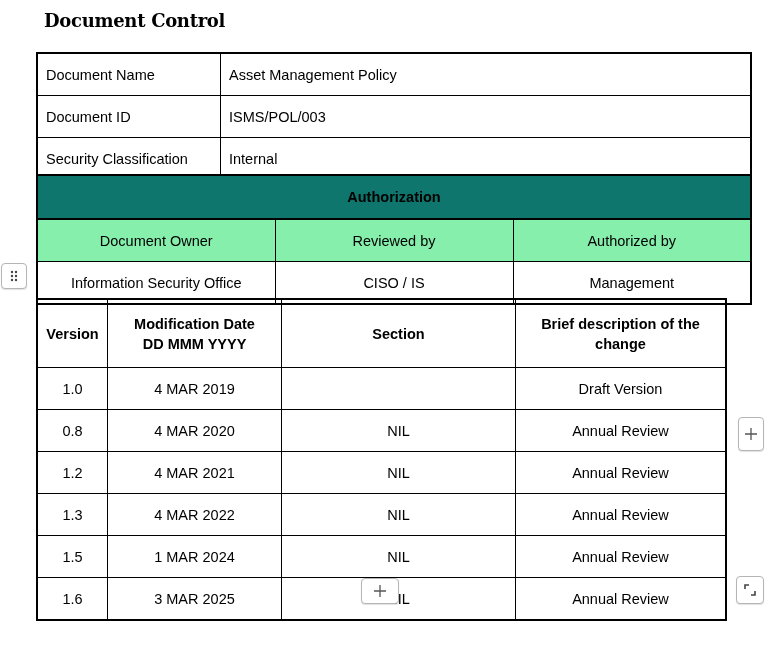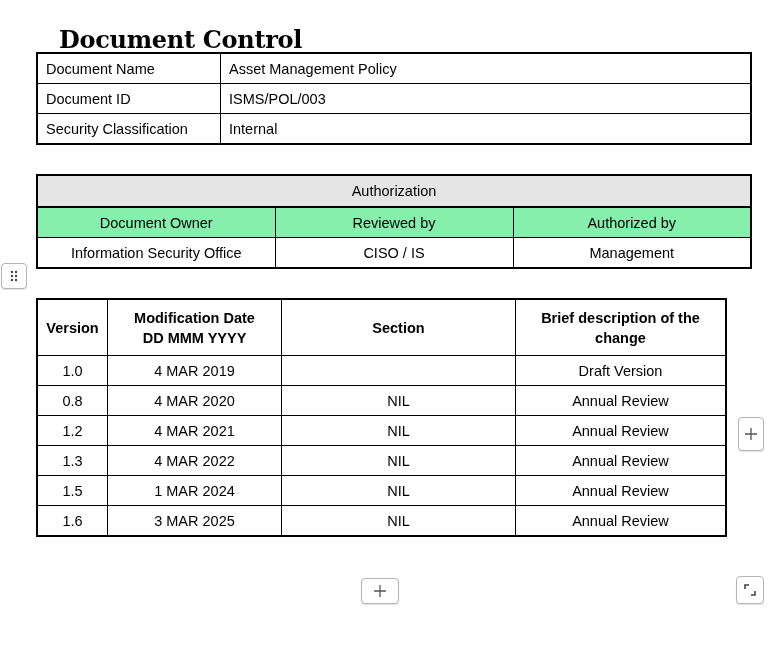--- a/index.html
+++ b/index.html
@@ -4,34 +4,34 @@
 <style>
   html, body { margin: 0; padding: 0; background: #ffffff; }
   body {
     width: 782px; height: 652px; position: relative; overflow: hidden;
     font-family: "Liberation Sans", "DejaVu Sans", sans-serif;
     color: #000;
   }
   .title {
     position: absolute; left: 44px; top: 10px;
     font-family: "DejaVu Serif", "Liberation Serif", serif;
-    font-weight: bold; font-size: 24px; letter-spacing: -0.3px;
-    margin: 15px;
+    font-weight: bold; font-size: 18px; letter-spacing: -0.3px;
+    margin: 0;
   }
   table { border-collapse: collapse; position: absolute; font-size: 14.5px; }
-  td, th { border: 1px solid #000; padding: 0 8px; font-weight: normal; }
+  td, th { border: 1px solid #000; padding: 6px 8px; font-weight: normal; }
 
   
   .info { left: 36px; top: 52px; width: 716px; border: 2px solid #000; }
   .info td { height: 29px; }
   .info td.k { width: 166px; }
 
   
   .auth { left: 36px; top: 174px; width: 716px; border: 2px solid #000; text-align: center; }
-  .auth th.cap { background: #e5e5e5; font-weight: normal; height: 30px; border-bottom: 2px solid #000; }
+  .auth th.cap { background: #0f766e; font-weight: bold; height: 30px; border-bottom: 2px solid #000; }
   .auth th.col { background: #86efac; height: 29px; width: 33.3%; }
   .auth td { height: 29px; }
 
   
   .ver { left: 36px; top: 298px; width: 691px; border: 2px solid #000; text-align: center; }
   .ver th { font-weight: bold; height: 55px; line-height: 20px; }
   .ver td { height: 29px; }
   .ver .c1 { width: 53px; margin-left: 33px; }
   .ver .c2 { width: 157px; }
   .ver .c3 { width: 217px; }

